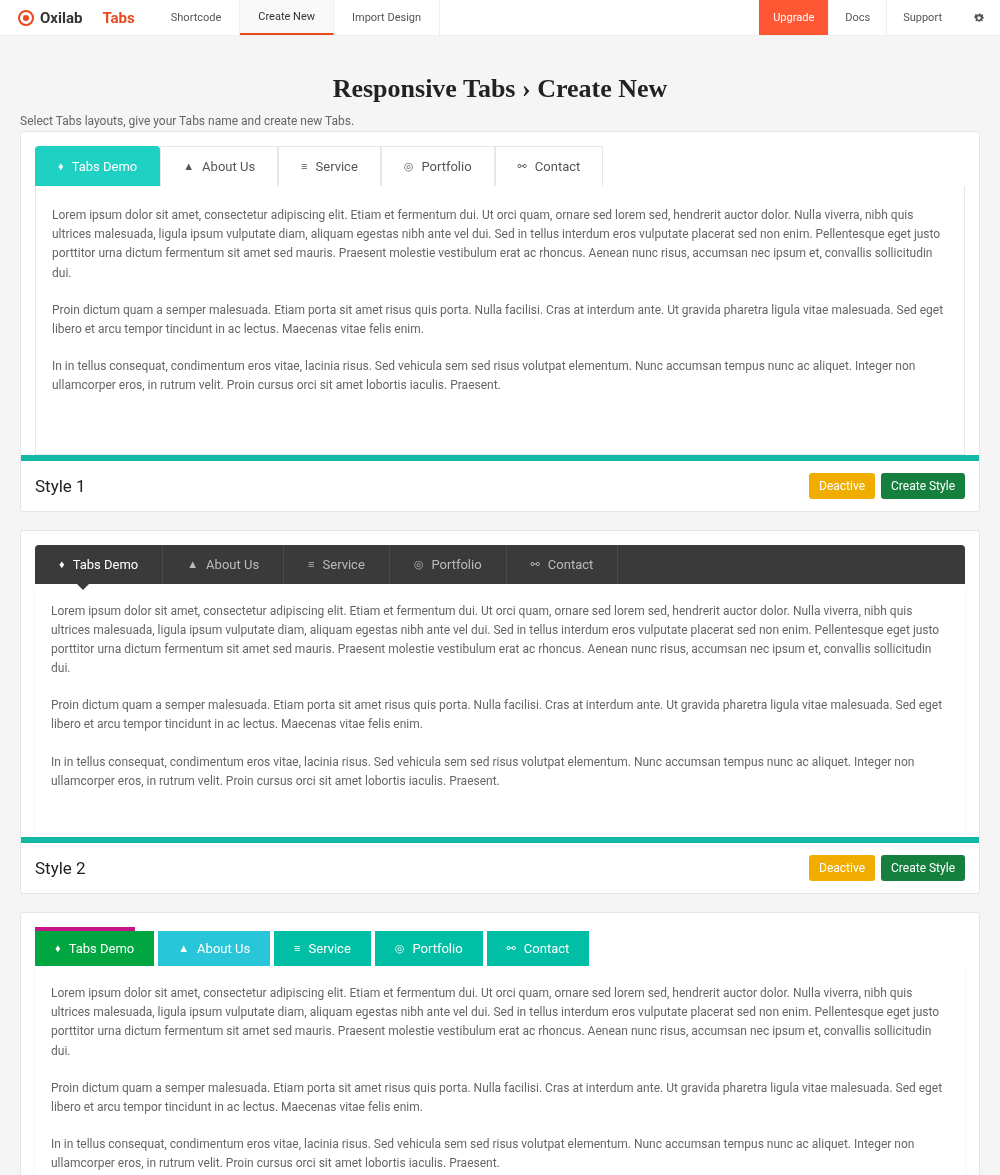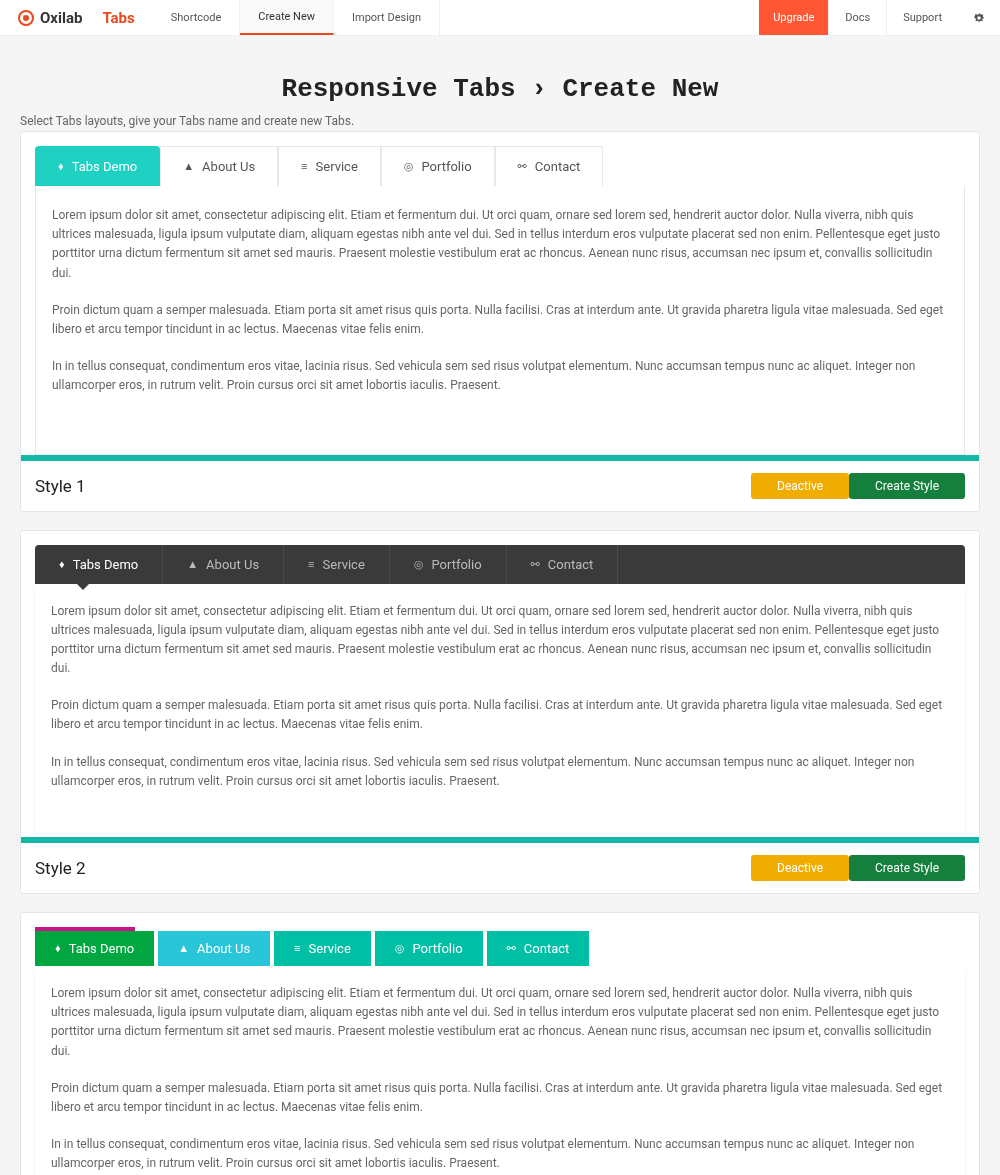--- a/index.html
+++ b/index.html
@@ -11,28 +11,28 @@
 .logo-text1{color:#333}
 .logo-text2{color:#e8491d;margin-left:20px}
 .topnav{display:flex;height:100%}
 .topnav-item{padding:0 18px;display:flex;align-items:center;font-size:11px;color:#555;border-right:1px solid #eee;cursor:pointer}
 .topnav-item.active{background:#f9f9f9;border-bottom:2px solid #e8491d;color:#333}
 .spacer{flex:1}
 .upgrade-btn{background:#ff5734;color:#fff;padding:12px 14px;height:100%;display:flex;align-items:center;font-size:11px;cursor:pointer}
 .topright{padding:8px 16px;display:flex;align-items:center;font-size:11px;color:#555;border-left:1px solid #eee;cursor:pointer;height:100%}
 .gear{padding:0 14px;display:flex;align-items:center;cursor:pointer}
 .page{padding:20px}
-.page-title{text-align:center;font-family:Liberation Mono, monospace;font-size:26px;color:#222;font-weight:bold;margin:18px 0 10px}
+.page-title{text-align:center;font-family:Liberation Serif, serif;font-size:26px;color:#222;font-weight:bold;margin:18px 0 10px}
 .page-sub{font-size:12px;color:#666;margin-bottom:3px}
 .card{background:#fff;border:1px solid #e5e5e5;border-radius:3px;margin-bottom:18px;overflow:hidden}
 .card-body{padding:14px 14px 0 14px}
 .card-foot{display:flex;align-items:center;padding:12px 14px;border-top:6px solid #14b8a6}
 .style-label{font-size:17px;font-weight:400;color:#222}
 .foot-spacer{flex:1}
-.btn{padding:6px 26px;border-radius:3px;font-size:12px;color:#fff;cursor:pointer;}
+.btn{padding:6px 10px;border-radius:3px;font-size:12px;color:#fff;cursor:pointer;margin-left:6px}
 .btn-deactive{background:#f0ad00}
 .btn-create{background:#15803d}
 
 
 .t1{display:flex}
 .t1 .tab{display:flex;align-items:center;padding:12px 22px;background:#fff;border:1px solid #e7e7e7;border-bottom:none;color:#555;font-size:13px;cursor:pointer}
 .t1 .tab.active{background:#1fd1c3;color:#fff;border-color:#1fd1c3;border-radius:4px 4px 0 0}
 .t1 .tab .ico{margin-right:8px;font-size:11px}
 .content1{border:1px solid #e7e7e7;border-top:none;padding:20px 16px 40px 16px;background:#fff}
 .para{font-size:12px;color:#666;line-height:1.6;margin-bottom:18px}

